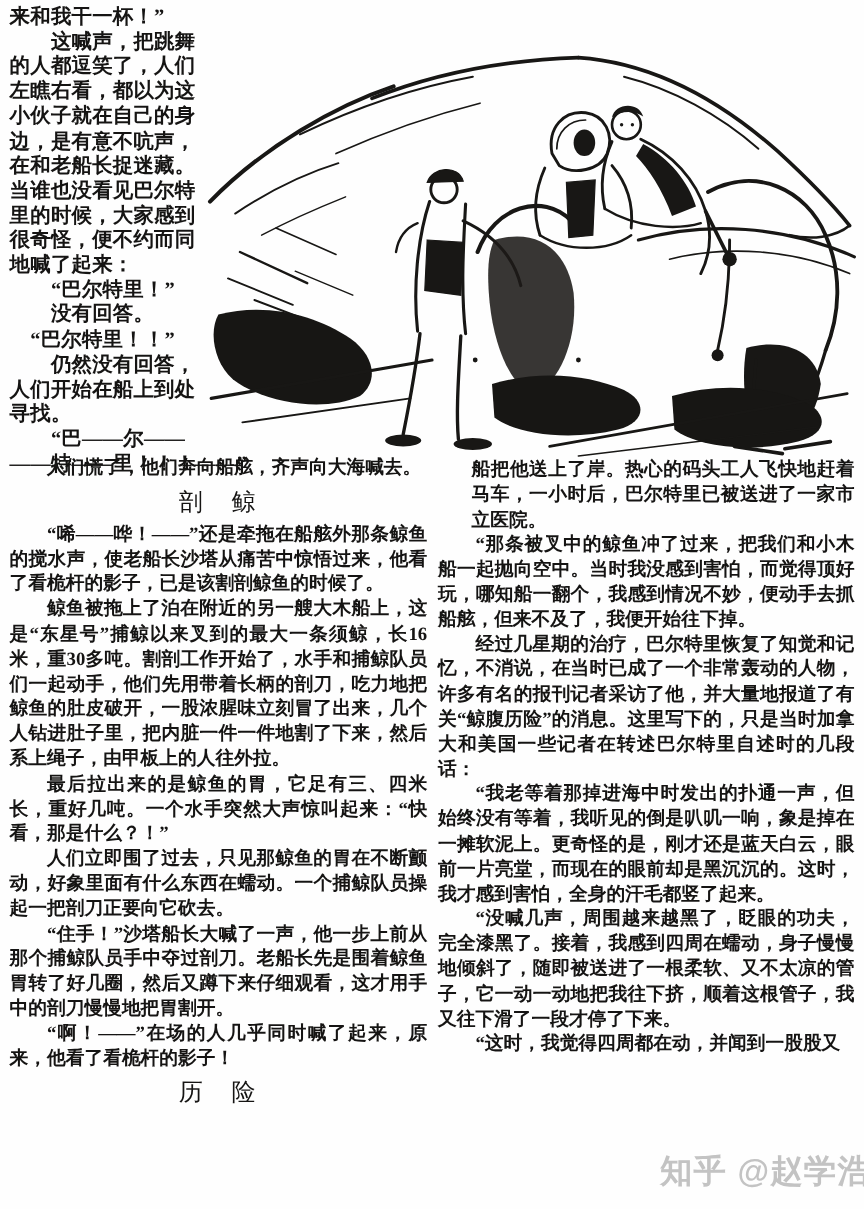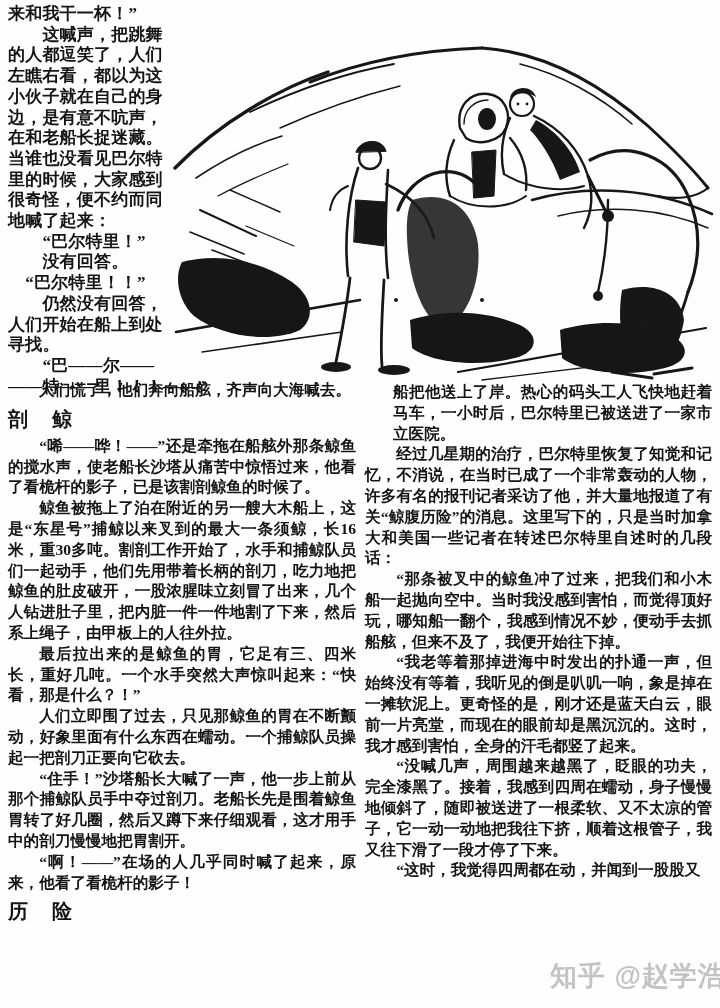--- a/index.html
+++ b/index.html
@@ -14,22 +14,22 @@
     white-space:pre;letter-spacing:0.2px;
   }
   .col-left{position:absolute;left:8px;top:380px;width:348px;}
   .col-right{position:absolute;left:365px;top:382px;width:347px;}
   .para{
     margin:0;font-size:15.6px;line-height:20.8px;font-weight:600;
     text-align:justify;text-indent:2em;
   }
   .para.no-indent{text-indent:0;margin-left:28px;}
   .sect-heading{
-    margin:6px 0 5px;font-size:20px;line-height:24px;font-weight:700;
-    letter-spacing:2px;
+    margin:6px 0 5px;font-size:20px;line-height:24px;font-weight:400;
+    text-align:center;letter-spacing:2px;
   }
   .illustration{position:absolute;left:160px;top:0;width:560px;height:383px;}
   .illustration svg{display:block;width:100%;height:100%;}
   .watermark{
     position:absolute;left:550px;top:958px;z-index:5;
     font-family:"Liberation Sans","DejaVu Sans",sans-serif;
     font-size:27px;font-weight:700;letter-spacing:1px;
     color:rgba(145,145,145,0.55);white-space:nowrap;
   }
 </style>
@@ -161,22 +161,22 @@
     <p class="para">鲸鱼被拖上了泊在附近的另一艘大木船上，这是“东星号”捕鲸以来叉到的最大一条须鲸，长16米，重30多吨。割剖工作开始了，水手和捕鲸队员们一起动手，他们先用带着长柄的剖刀，吃力地把鲸鱼的肚皮破开，一股浓腥味立刻冒了出来，几个人钻进肚子里，把内脏一件一件地割了下来，然后系上绳子，由甲板上的人往外拉。</p>
     <p class="para">最后拉出来的是鲸鱼的胃，它足有三、四米长，重好几吨。一个水手突然大声惊叫起来：“快看，那是什么？！”</p>
     <p class="para">人们立即围了过去，只见那鲸鱼的胃在不断颤动，好象里面有什么东西在蠕动。一个捕鲸队员操起一把剖刀正要向它砍去。</p>
     <p class="para">“住手！”沙塔船长大喊了一声，他一步上前从那个捕鲸队员手中夺过剖刀。老船长先是围着鲸鱼胃转了好几圈，然后又蹲下来仔细观看，这才用手中的剖刀慢慢地把胃割开。</p>
     <p class="para">“啊！——”在场的人几乎同时喊了起来，原来，他看了看桅杆的影子！</p>
     <h2 class="sect-heading">历　险</h2>
   </div>
 
   <div class="col-right">
     <p class="para no-indent">船把他送上了岸。热心的码头工人飞快地赶着马车，一小时后，巴尔特里已被送进了一家市立医院。</p>
+    <p class="para">“那条被叉中的鲸鱼冲了过来，把我们和小木船一起抛向空中。当时我没感到害怕，而觉得顶好玩，哪知船一翻个，我感到情况不妙，便动手去抓船舷，但来不及了，我便开始往下掉。</p>
     <p class="para">经过几星期的治疗，巴尔特里恢复了知觉和记忆，不消说，在当时已成了一个非常轰动的人物，许多有名的报刊记者采访了他，并大量地报道了有关“鲸腹历险”的消息。这里写下的，只是当时加拿大和美国一些记者在转述巴尔特里自述时的几段话：</p>
-    <p class="para">“那条被叉中的鲸鱼冲了过来，把我们和小木船一起抛向空中。当时我没感到害怕，而觉得顶好玩，哪知船一翻个，我感到情况不妙，便动手去抓船舷，但来不及了，我便开始往下掉。</p>
     <p class="para">“我老等着那掉进海中时发出的扑通一声，但始终没有等着，我听见的倒是叭叽一响，象是掉在一摊软泥上。更奇怪的是，刚才还是蓝天白云，眼前一片亮堂，而现在的眼前却是黑沉沉的。这时，我才感到害怕，全身的汗毛都竖了起来。</p>
     <p class="para">“没喊几声，周围越来越黑了，眨眼的功夫，完全漆黑了。接着，我感到四周在蠕动，身子慢慢地倾斜了，随即被送进了一根柔软、又不太凉的管子，它一动一动地把我往下挤，顺着这根管子，我又往下滑了一段才停了下来。</p>
     <p class="para">“这时，我觉得四周都在动，并闻到一股股又</p>
   </div>
 
   <div class="watermark">知乎 @赵学浩</div>
 
 </div>
 
 </body></html>

